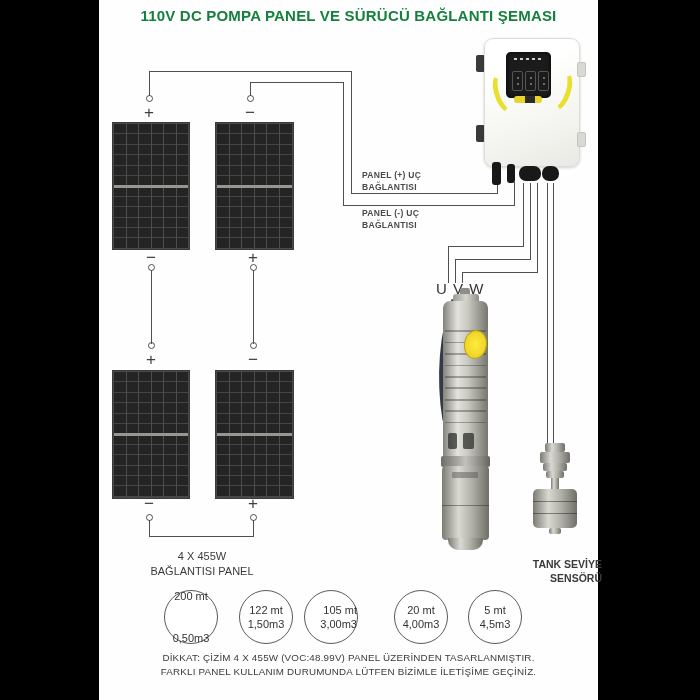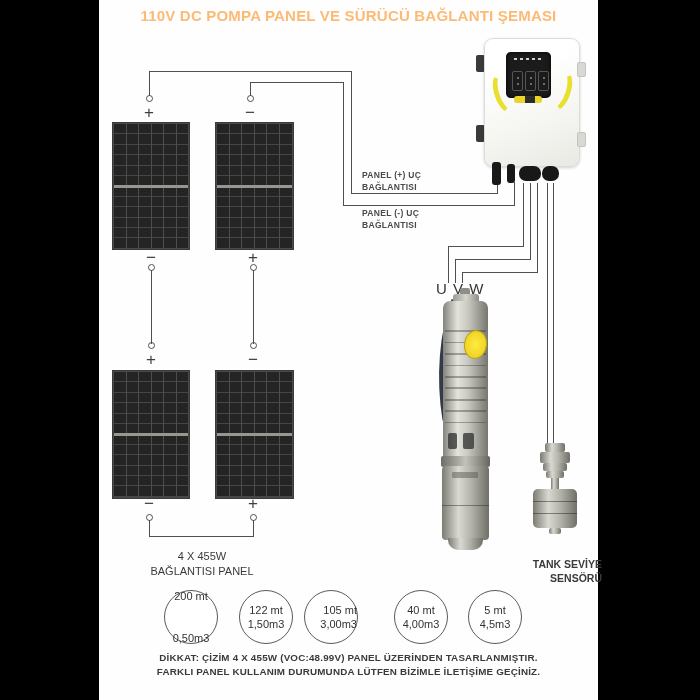--- a/index.html
+++ b/index.html
@@ -4,21 +4,21 @@
 <style>
   html,body{margin:0;padding:0;}
   body{width:700px;height:700px;overflow:hidden;background:#000;font-family:"Liberation Sans",sans-serif;}
   .canvas{position:relative;width:700px;height:700px;background:#000;}
   .content{position:absolute;left:99px;top:0;width:499px;height:700px;background:#fefefe;}
   .bar{position:absolute;top:0;width:99px;height:700px;background:#000;}
   .bar.right{left:598px;width:102px;}
   .bar.left{left:0;}
 
   .title{position:absolute;left:99px;top:7px;width:499px;text-align:center;
-         font-size:15px;font-weight:600;letter-spacing:.2px;color:#fdba74;}
+         font-size:15px;font-weight:600;letter-spacing:.2px;color:#15803d;}
 
   
   .panel{position:absolute;width:76px;height:126px;background-color:#242424;
     border:1px solid #3a3a3a;box-shadow:inset 0 0 0 1px #4a4a4a;
     background-image:
       linear-gradient(#979790,#979790),
       repeating-linear-gradient(90deg,#4d4d4d 0 1px,transparent 1px 12.6px),
       repeating-linear-gradient(180deg,#454545 0 1px,transparent 1px 10.4px);
     background-size:100% 3px,100% 100%,100% 100%;
     background-position:0 50%,0 0,0 0;
@@ -39,21 +39,21 @@
   .caption span{display:block;}
   .cap-panel{left:127px;top:549px;width:150px;font-size:11px;font-weight:500;line-height:15px;}
   .cap-pump{left:400px;top:556px;width:110px;font-size:10.5px;font-weight:600;line-height:14px;}
   .cap-sensor{left:498px;top:557px;width:104px;font-size:10.5px;font-weight:600;line-height:14px;text-align:right;}
 
   .circle{position:absolute;top:590px;width:52px;height:52px;border:1.5px solid #5a5a5a;border-radius:50%;
           display:flex;flex-direction:column;align-items:center;justify-content:center;
           font-size:11px;font-weight:500;line-height:14.5px;color:#333;background:#fff;}
 
   .warning{position:absolute;left:99px;top:651px;width:499px;text-align:center;
-           font-size:9.8px;font-weight:700;line-height:14px;color:#3a3a3a;letter-spacing:.2px;}
+           font-size:9.8px;font-weight:400;line-height:14px;color:#3a3a3a;letter-spacing:.2px;}
   .warning span{display:block;}
 
   
   .ctrl{position:absolute;left:484px;top:38px;width:94px;height:127px;border-radius:9px;
         background:linear-gradient(160deg,#ffffff 25%,#f5f5f1 65%,#e9e9e4);
         border:1px solid #ddddd8;box-shadow:0 1px 3px rgba(0,0,0,.18);}
   .disp{position:absolute;left:506px;top:52px;width:45px;height:46px;background:#1b1b1b;border-radius:5px;
         box-shadow:inset 0 0 4px #000;}
   .disp-row{position:absolute;left:8px;top:6px;display:flex;gap:3px;}
   .disp-row i{display:block;width:3px;height:1.5px;background:#cfcfcf;}
@@ -222,21 +222,21 @@
   </div>
   <div class="circle" style="left:239px;">
     <span>122 mt</span>
     <span>1,50m3</span>
   </div>
   <div class="circle" style="left:304px;align-items:flex-end;">
     <span>105 mt</span>
     <span>3,00m3</span>
   </div>
   <div class="circle" style="left:394px;">
-    <span>40 mt</span>
+    <span>20 mt</span>
     <span>4,00m3</span>
   </div>
   <div class="circle" style="left:468px;">
     <span>5 mt</span>
     <span>4,5m3</span>
   </div>
 
   <div class="warning">
     <span>DİKKAT: ÇİZİM 4 X 455W (VOC:48.99V) PANEL ÜZERİNDEN  TASARLANMIŞTIR.</span>
     <span>FARKLI PANEL KULLANIM DURUMUNDA LÜTFEN BİZİMLE İLETİŞİME GEÇİNİZ.</span>

